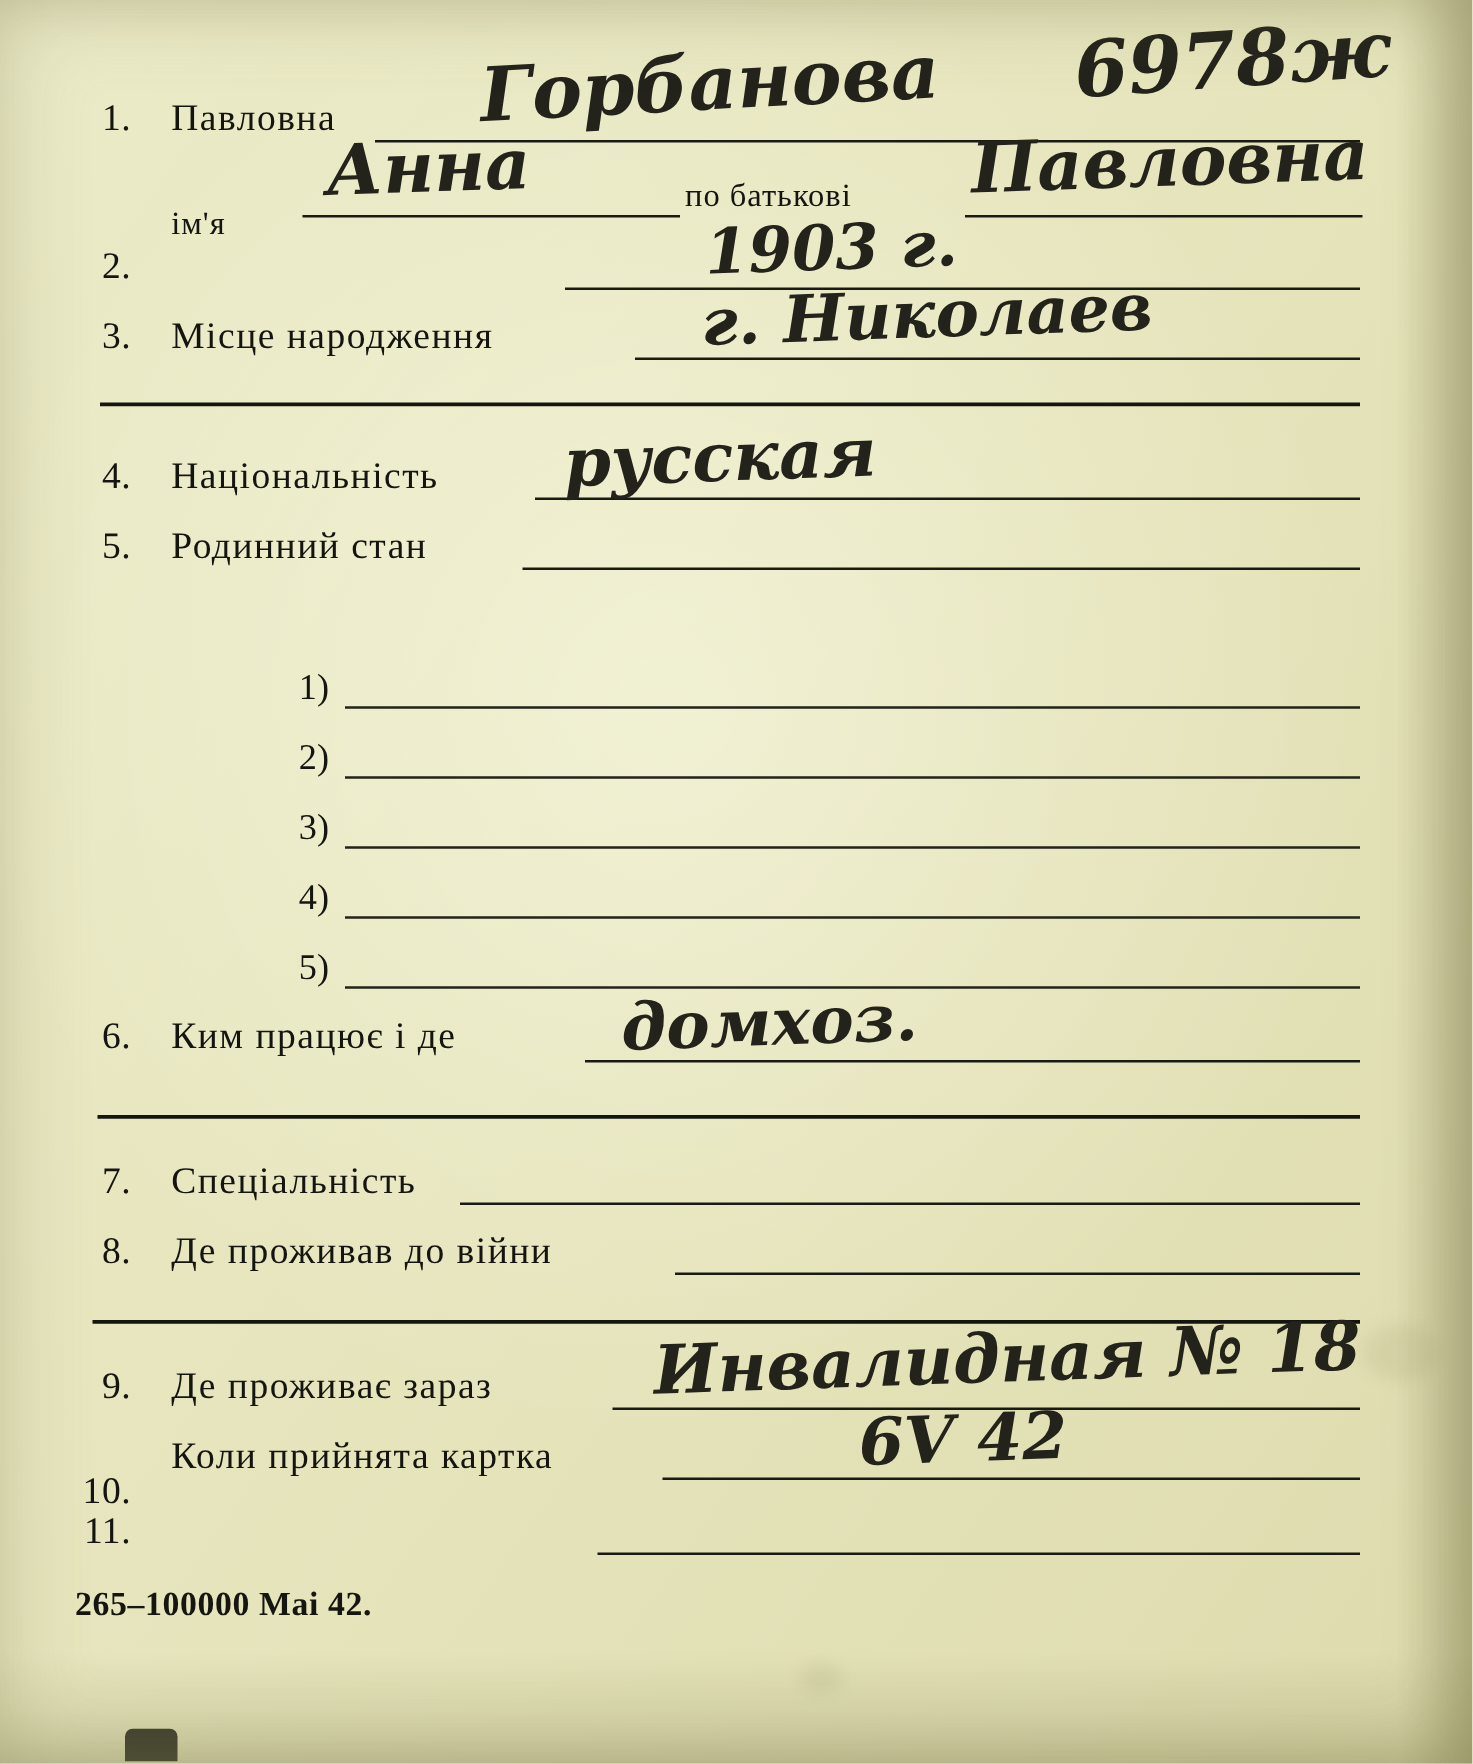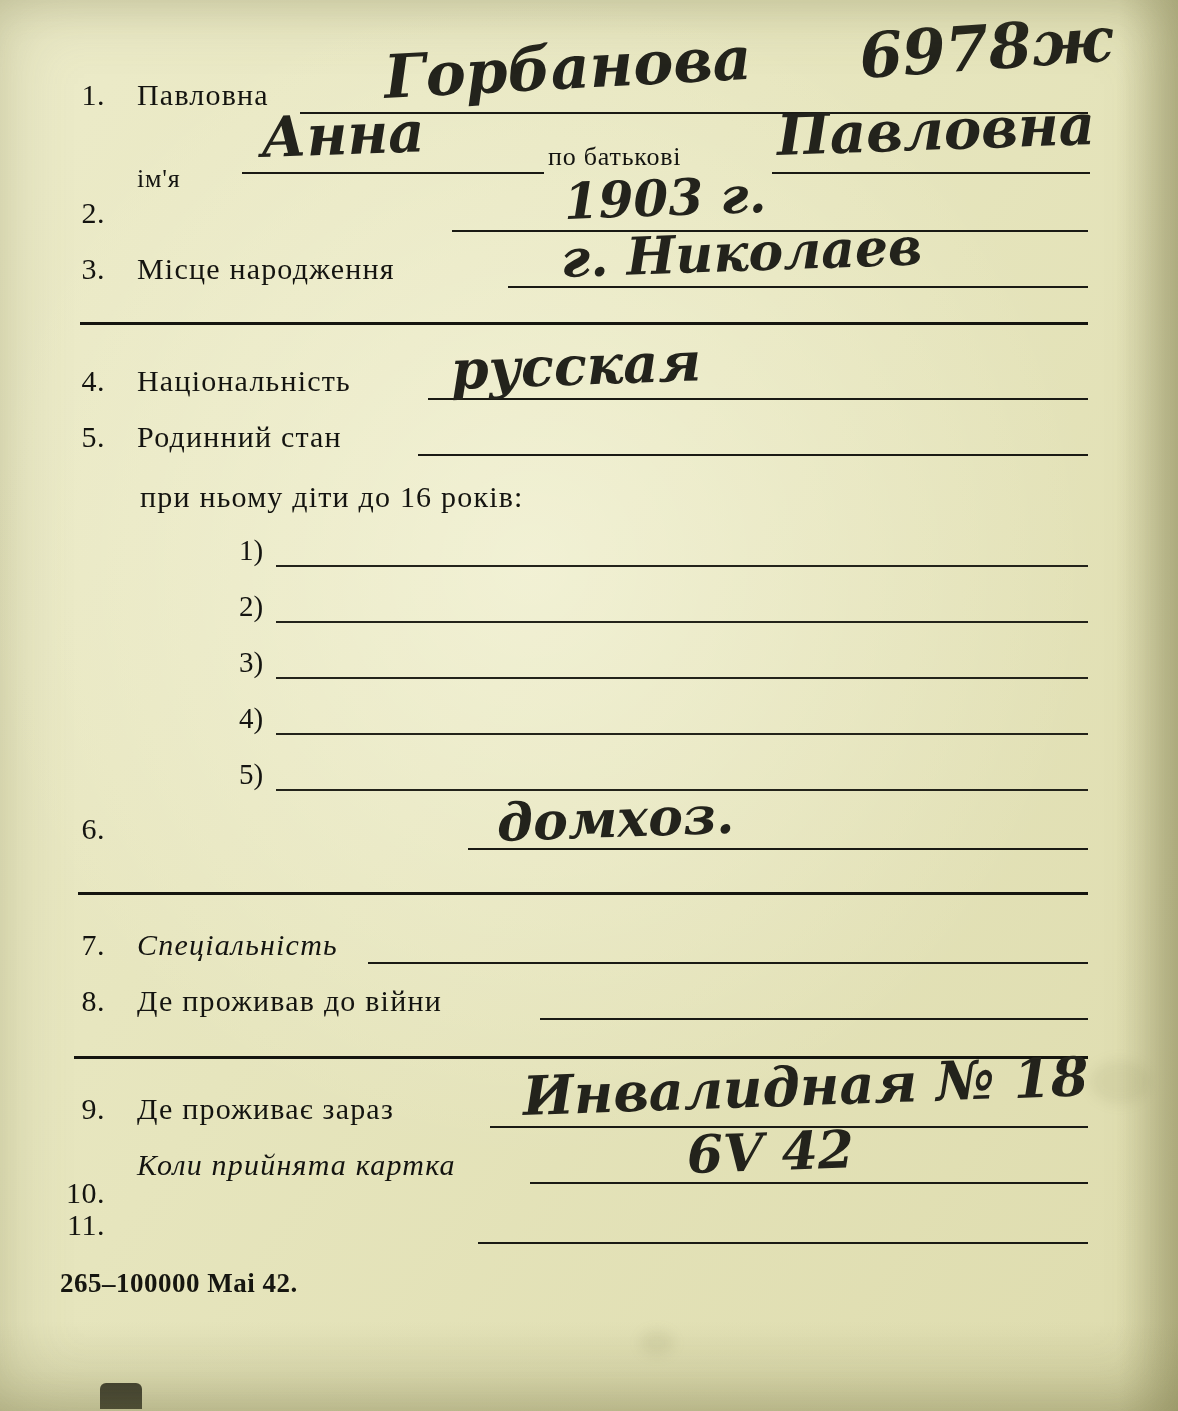--- a/index.html
+++ b/index.html
@@ -165,21 +165,20 @@
     <div class="num" style="left:60px; top:364px; width:45px;">4.</div>
     <div class="label" style="left:137px; top:364px;">Національність</div>
     <div class="rule" style="left:428px; top:398px; width:660px;"></div>
     <div class="hand" style="left:452px; top:338px; font-size:54px; transform: rotate(-2deg);">русская</div>
 
     <div class="num" style="left:60px; top:420px; width:45px;">5.</div>
     <div class="label" style="left:137px; top:420px;">Родинний стан</div>
     <div class="rule" style="left:418px; top:454px; width:670px;"></div>
     <div class="hand" style="left:440px; top:398px;"></div>
 
-    <div class="label" style="left:140px; top:480px;">при ньому діти до 16 років:</div>
 
     <div class="child-num" style="left:239px; top:534px;">1)</div>
     <div class="rule thin" style="left:276px; top:565px; width:812px;"></div>
     <div class="hand sm" style="left:300px; top:520px;"></div>
 
     <div class="child-num" style="left:239px; top:590px;">2)</div>
     <div class="rule thin" style="left:276px; top:621px; width:812px;"></div>
     <div class="hand sm" style="left:300px; top:576px;"></div>
 
     <div class="child-num" style="left:239px; top:646px;">3)</div>
@@ -188,44 +187,45 @@
 
     <div class="child-num" style="left:239px; top:702px;">4)</div>
     <div class="rule thin" style="left:276px; top:733px; width:812px;"></div>
     <div class="hand sm" style="left:300px; top:688px;"></div>
 
     <div class="child-num" style="left:239px; top:758px;">5)</div>
     <div class="rule thin" style="left:276px; top:789px; width:812px;"></div>
     <div class="hand sm" style="left:300px; top:744px;"></div>
 
     <div class="num" style="left:60px; top:812px; width:45px;">6.</div>
+    <div class="label" style="left:137px; top:812px;">Ким працює і де</div>
     <div class="rule" style="left:468px; top:848px; width:620px;"></div>
     <div class="hand" style="left:498px; top:792px; font-size:52px; transform: rotate(-2deg);">домхоз.</div>
 
     <div class="rule full" style="left:78px; top:892px; width:1010px;"></div>
 
     <div class="num" style="left:60px; top:928px; width:45px;">7.</div>
-    <div class="label" style="left:137px; top:928px;font-style:italic;">Спеціальність</div>
+    <div class="label" style="left:137px; top:928px;">Спеціальність</div>
     <div class="rule" style="left:368px; top:962px; width:720px;"></div>
     <div class="hand sm" style="left:400px; top:918px;"></div>
 
     <div class="num" style="left:60px; top:984px; width:45px;">8.</div>
     <div class="label" style="left:137px; top:984px;">Де проживав до війни</div>
     <div class="rule" style="left:540px; top:1018px; width:548px;"></div>
     <div class="hand sm" style="left:566px; top:974px;"></div>
 
     <div class="rule full" style="left:74px; top:1056px; width:1014px;"></div>
 
     <div class="num" style="left:60px; top:1092px; width:45px;">9.</div>
     <div class="label" style="left:137px; top:1092px;">Де проживає зараз</div>
     <div class="rule" style="left:490px; top:1126px; width:598px;"></div>
     <div class="hand" style="left:524px; top:1064px; font-size:54px; transform: rotate(-2deg);">Инвалидная № 18</div>
 
     <div class="num" style="left:50px; top:1148px; width:55px;margin-top:28px;">10.</div>
-    <div class="label" style="left:137px; top:1148px;font-style:italic;">Коли прийнята картка</div>
+    <div class="label" style="left:137px; top:1148px;">Коли прийнята картка</div>
     <div class="rule" style="left:530px; top:1182px; width:558px;"></div>
     <div class="hand" style="left:688px; top:1124px; font-size:52px; transform: rotate(-2deg);">6Ⅴ 42</div>
 
     <div class="num" style="left:50px; top:1208px; width:55px;">11.</div>
     <div class="rule" style="left:478px; top:1242px; width:610px;"></div>
     <div class="hand sm" style="left:510px; top:1198px;"></div>
 
     <div class="footer" style="left:60px; top:1268px;">265–100000 Mai 42.</div>
 
     <div class="bottom-mark"></div>

